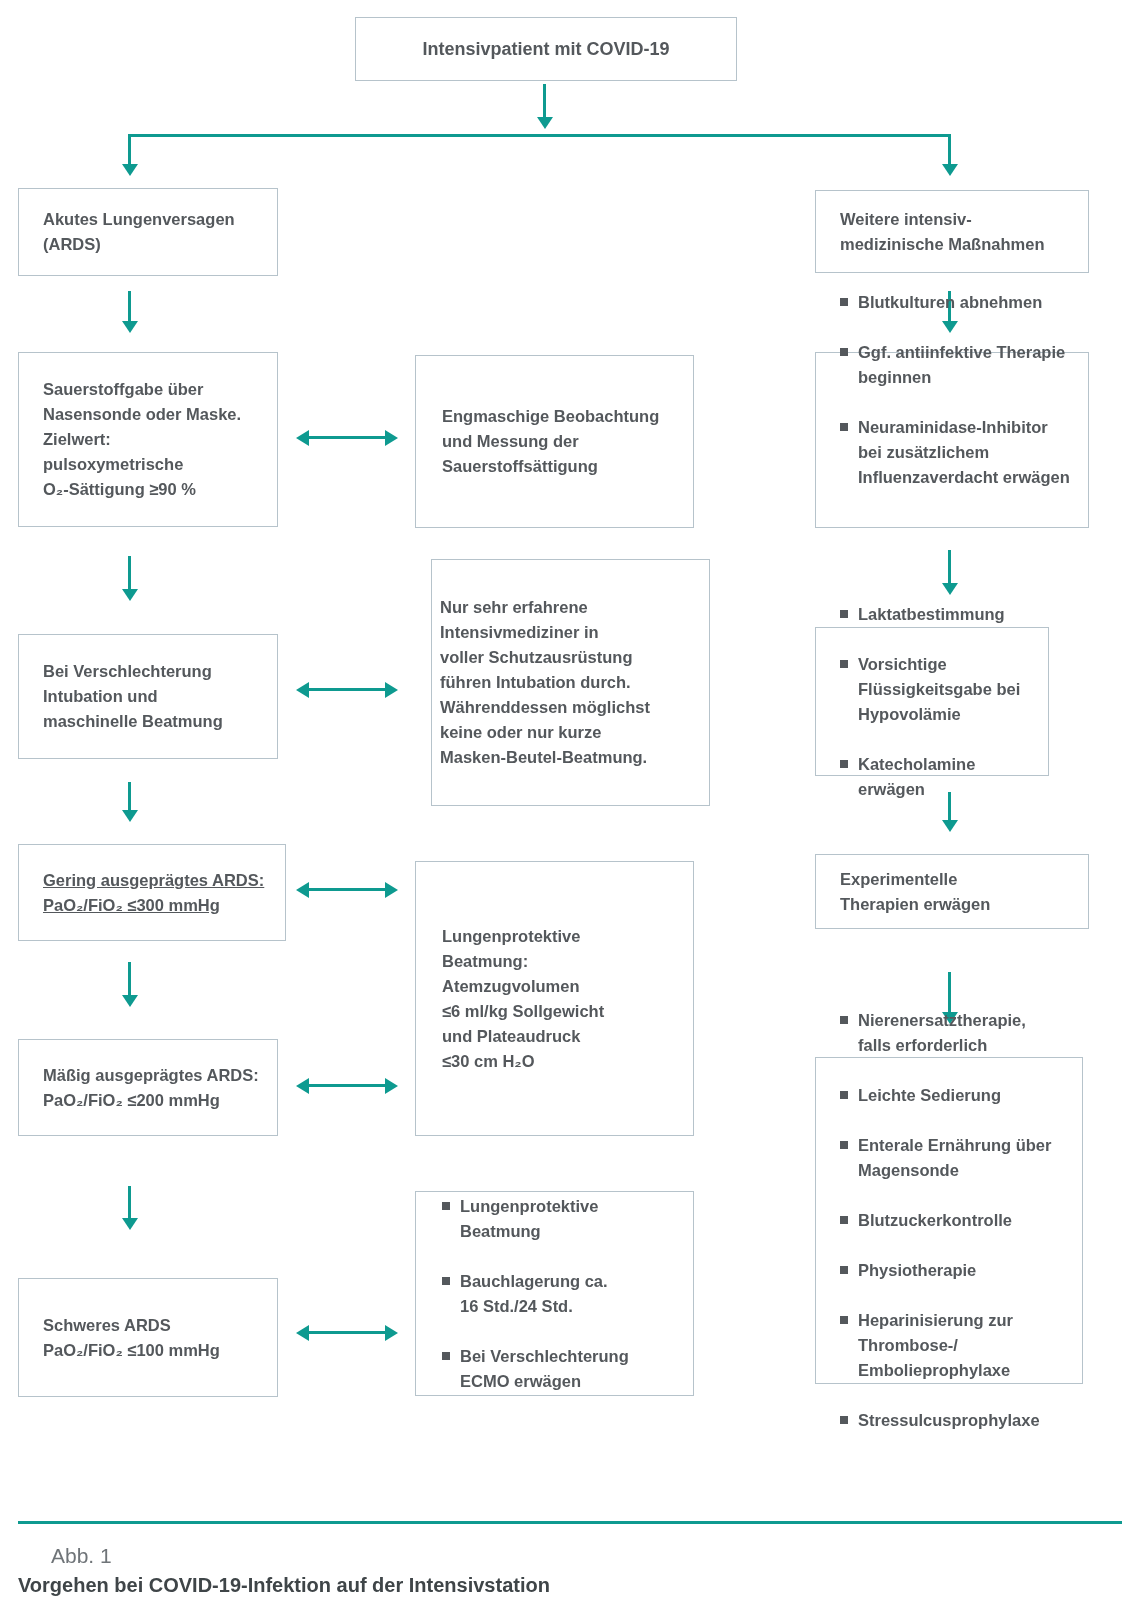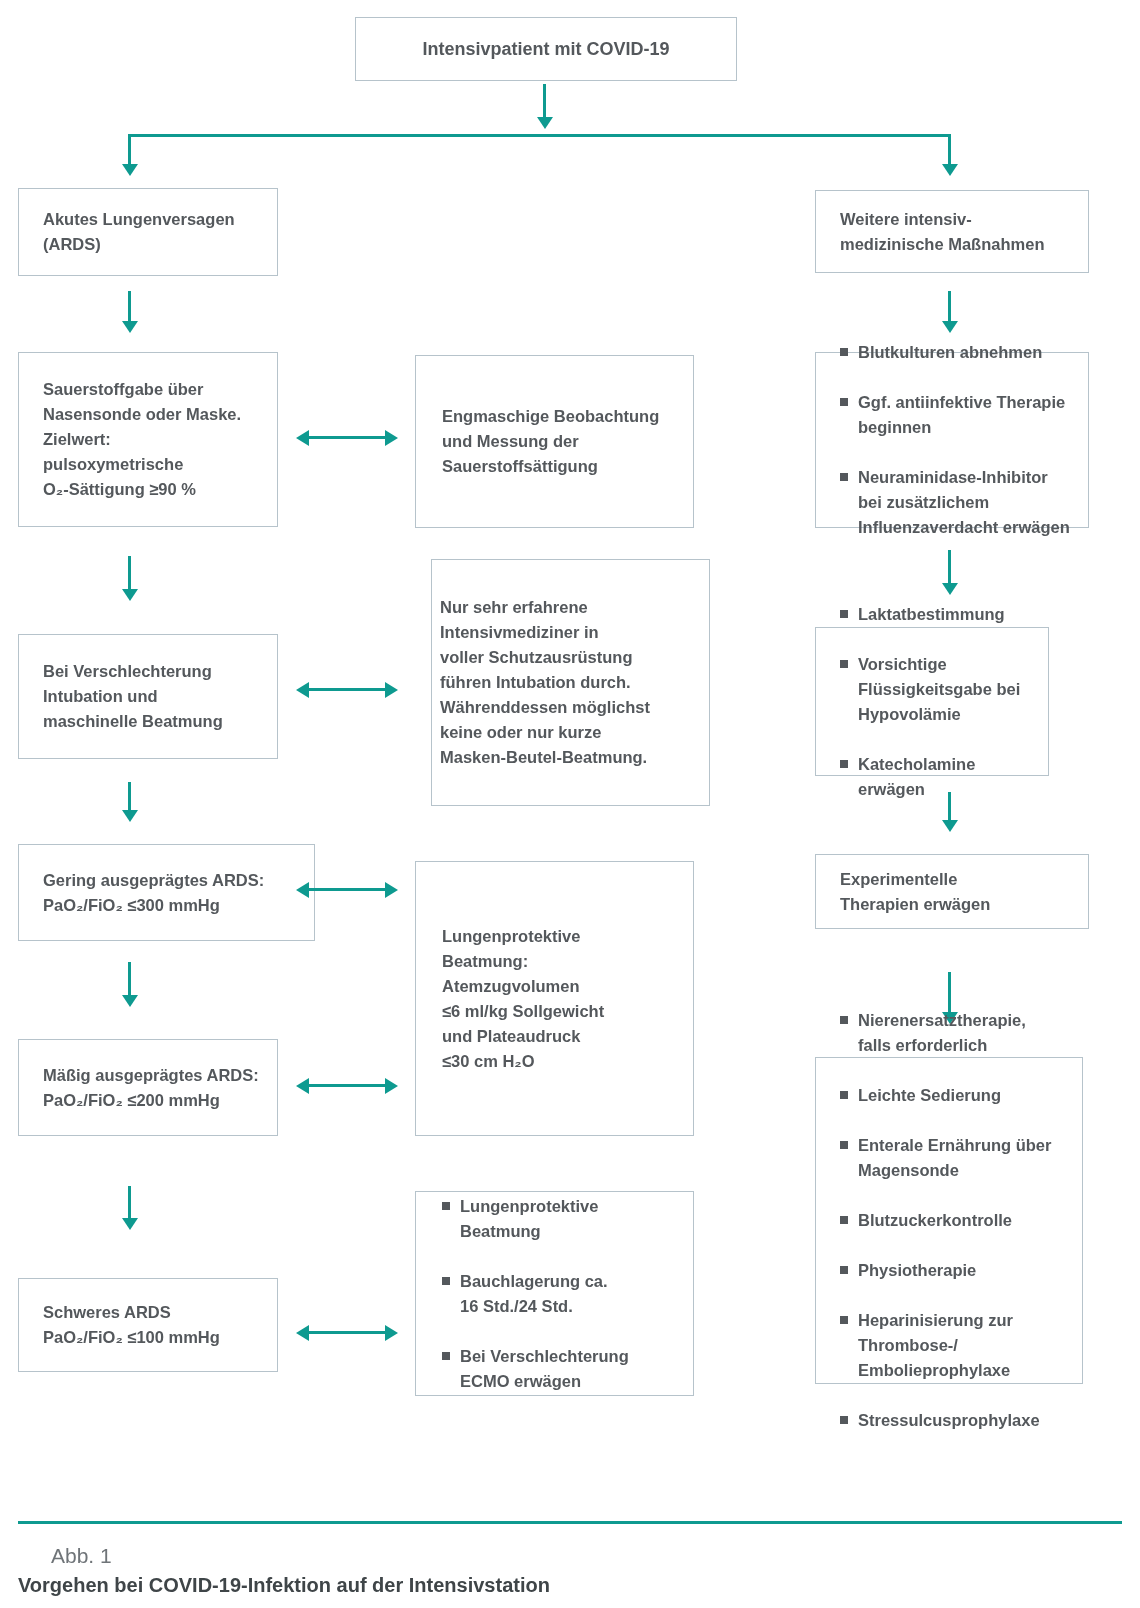--- a/index.html
+++ b/index.html
@@ -69,27 +69,27 @@
   <div class="box" style="left:18px;top:352px;width:260px;height:175px;">Sauerstoffgabe über
 Nasensonde oder Maske.
 Zielwert:
 pulsoxymetrische
 O₂-Sättigung ≥90 %</div>
   <div class="varrow" style="left:128px;top:556px;height:33px;"></div>
   <div class="box" style="left:18px;top:634px;width:260px;height:125px;">Bei Verschlechterung
 Intubation und
 maschinelle Beatmung</div>
   <div class="varrow" style="left:128px;top:782px;height:28px;"></div>
-  <div class="box" style="left:18px;top:844px;width:297px;height:97px;">Gering ausgeprägtes ARDS:
+  <div class="box" style="left:18px;top:844px;width:268px;height:97px;text-decoration:underline;">Gering ausgeprägtes ARDS:
 PaO₂/FiO₂ ≤300 mmHg</div>
   <div class="varrow" style="left:128px;top:962px;height:33px;"></div>
   <div class="box" style="left:18px;top:1039px;width:260px;height:97px;">Mäßig ausgeprägtes ARDS:
 PaO₂/FiO₂ ≤200 mmHg</div>
   <div class="varrow" style="left:128px;top:1186px;height:32px;"></div>
-  <div class="box" style="left:18px;top:1278px;width:260px;height:94px;">Schweres ARDS
+  <div class="box" style="left:18px;top:1278px;width:260px;height:119px;">Schweres ARDS
 PaO₂/FiO₂ ≤100 mmHg</div>
 
   <div class="box" style="left:415px;top:355px;width:279px;height:173px;padding-left:26px;">Engmaschige Beobachtung
 und Messung der
 Sauerstoffsättigung</div>
   <div class="box" style="left:431px;top:559px;width:279px;height:247px;padding-left:8px;">Nur sehr erfahrene
 Intensivmediziner in
 voller Schutzausrüstung
 führen Intubation durch.
 Währenddessen möglichst
@@ -114,21 +114,21 @@
 
   <div class="harrow" style="left:309px;top:436px;width:76px;"></div>
   <div class="harrow" style="left:309px;top:688px;width:76px;"></div>
   <div class="harrow" style="left:309px;top:888px;width:76px;"></div>
   <div class="harrow" style="left:309px;top:1084px;width:76px;"></div>
   <div class="harrow" style="left:309px;top:1331px;width:76px;"></div>
 
   <div class="box" style="left:815px;top:190px;width:274px;height:83px;">Weitere intensiv-
 medizinische Maßnahmen</div>
   <div class="varrow" style="left:948px;top:291px;height:30px;"></div>
-  <div class="box" style="left:815px;top:352px;width:274px;height:176px;">
+  <div class="box" style="left:815px;top:352px;width:274px;height:176px;justify-content:flex-end;">
     <ul class="blist">
       <li>Blutkulturen abnehmen</li>
       <li>Ggf. antiinfektive Therapie
 beginnen</li>
       <li>Neuraminidase-Inhibitor
 bei zusätzlichem
 Influenzaverdacht erwägen</li>
     </ul>
   </div>
   <div class="varrow" style="left:948px;top:550px;height:33px;"></div>

